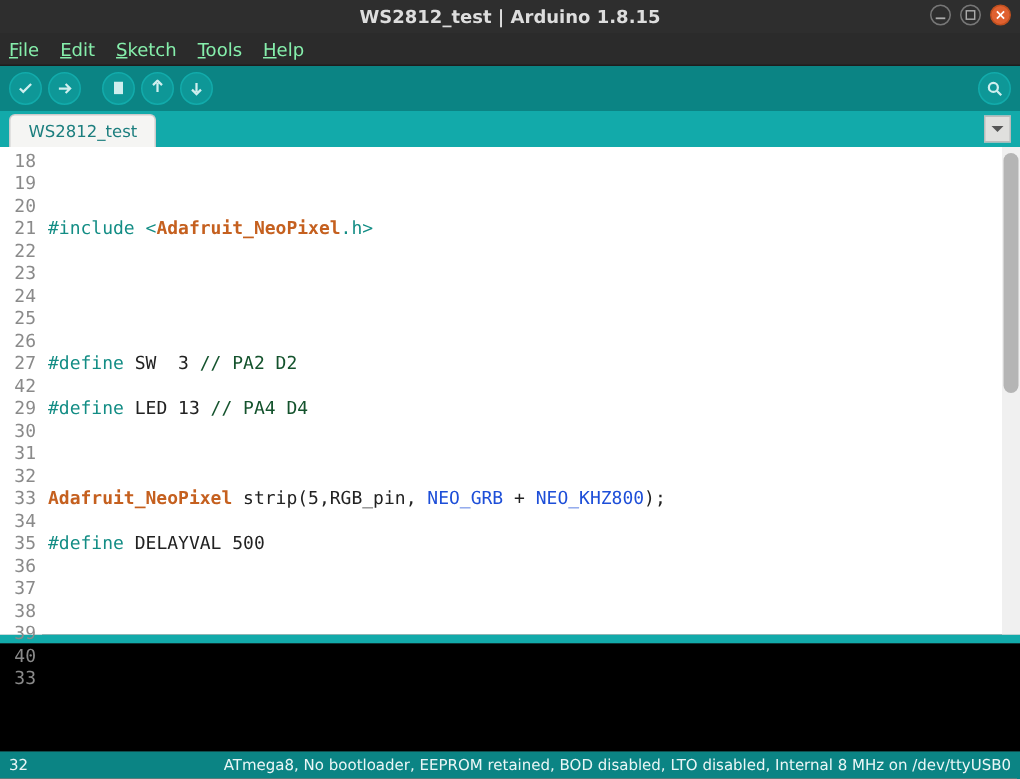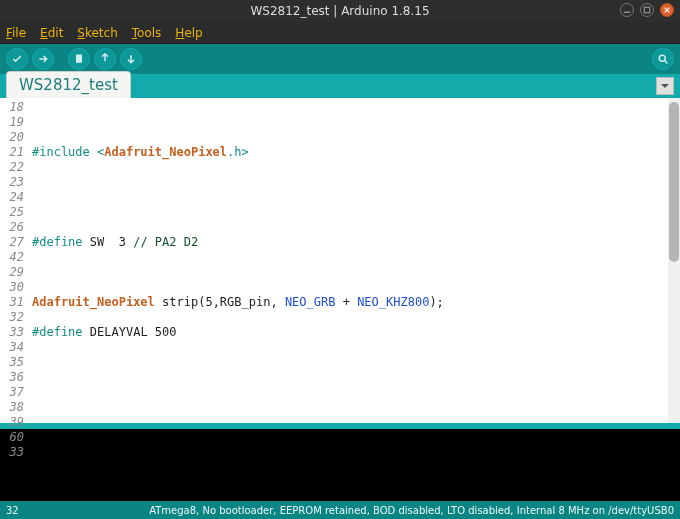--- a/index.html
+++ b/index.html
@@ -1,37 +1,37 @@
 <!DOCTYPE html>
 <html><head>
 <meta charset="utf-8">
 <style>
   * { box-sizing: border-box; margin: 0; padding: 0; }
   html, body { width: 680px; height: 519px; overflow: hidden; font-family: "DejaVu Sans", Arial, sans-serif; font-size: 12px; background: #2b2b2b; }
   .window { display: flex; flex-direction: column; width: 680px; height: 519px; background: #2b2b2b; }
-  .titlebar { height: 22px; background: #2e2e2e; color: #ddd; display: flex; align-items: center; justify-content: center; position: relative; font-size: 12px; font-weight: normal; }
+  .titlebar { height: 22px; background: #2e2e2e; color: #ddd; display: flex; align-items: center; justify-content: center; position: relative; font-size: 12px; font-weight: bold; }
   .titlebar .wincontrols { position: absolute; right: 6px; top: 3px; display: flex; gap: 6px; }
   .wc { width: 14px; height: 14px; border-radius: 7px; display: flex; align-items: center; justify-content: center; cursor: pointer; }
   .wc.min { background: transparent; border: 1px solid #777; }
   .wc.max { background: transparent; border: 1px solid #777; }
   .wc.close { background: #e06130; border: 1px solid #c0501f; }
   .wc svg { width: 8px; height: 8px; }
-  .menubar { height: 22px; background: #2b2b2b; color: #eab308; display: flex; align-items: center; padding: 0 6px; gap: 14px; font-size: 12px; border-bottom: 1px solid #1e1e1e; }
+  .menubar { height: 22px; background: #2b2b2b; color: #86efac; display: flex; align-items: center; padding: 0 6px; gap: 14px; font-size: 12px; border-bottom: 1px solid #1e1e1e; }
   .menubar span { cursor: pointer; }
   .menubar span u { text-decoration: underline; }
   .toolbar { height: 30px; background: #0b8484; display: flex; align-items: center; padding: 0 6px; gap: 4px; position: relative; }
   .tbtn { width: 22px; height: 22px; border-radius: 11px; background: #0e9797; display: flex; align-items: center; justify-content: center; cursor: pointer; border: 1px solid #12abab; }
   .toolbar .spacer { flex: 1; }
   .tbtn svg { width: 12px; height: 12px; fill: #cfeeee; }
   .tabstrip { height: 24px; background: #12aaaa; display: flex; align-items: flex-end; padding-left: 6px; position: relative; }
-  .tab { background: #f5f5f3; color: #1b7e7e; font-size: 15px; padding: 4px 12px; border-top-left-radius: 4px; border-top-right-radius: 4px; cursor: pointer; border: 1px solid #ccc; border-bottom: none; }
+  .tab { background: #f5f5f3; color: #1b7e7e; font-size: 11px; padding: 4px 12px; border-top-left-radius: 4px; border-top-right-radius: 4px; cursor: pointer; border: 1px solid #ccc; border-bottom: none; }
   .dropbtn { position: absolute; right: 6px; top: 3px; width: 18px; height: 18px; background: #e0e0de; border: 1px solid #bbb; display: flex; align-items: center; justify-content: center; cursor: pointer; }
   .dropbtn svg { width: 10px; height: 10px; fill: #555; }
   .editor-wrap { flex: 1; display: flex; background: #fff; position: relative; min-height: 0; }
-  .gutter { width: 28px; background: #fff; color: #8a8a8a; text-align: right; padding: 2px 4px 2px 0; font-family: "DejaVu Sans Mono","Courier New",monospace; font-size: 12px; line-height: 15px; user-select: none; font-style: italic; }
+  .gutter { width: 28px; background: #fff; color: #8a8a8a; text-align: right; padding: 2px 4px 2px 0; font-family: "DejaVu Sans Mono","Courier New",monospace; font-size: 12px; line-height: 15px; user-select: none; }
   .code { flex: 1; padding: 2px 4px; font-family: "DejaVu Sans Mono","Courier New",monospace; font-size: 12px; line-height: 15px; color: #222; white-space: pre; overflow: hidden; position: relative; }
   .codeline { height: 15px; }
   .tok-kw   { color: #138d85; }
   .tok-lib  { color: #c5601f; font-weight: bold; }
   .tok-const{ color: #1d4ed8; }
   .tok-cmt  { color: #14532d; }
   .vscroll { width: 12px; background: #f0f0f0; position: relative; }
   .vscroll .thumb { position: absolute; left: 1px; right: 1px; top: 4px; height: 160px; background: #b5b5b5; border-radius: 5px; }
   .divider { height: 6px; background: #12aaaa; }
   .console { height: 72px; background: #000; }
@@ -134,29 +134,30 @@
       <div>30</div>
         <div>31</div>
         <div>32</div>
         <div>33</div>
       <div>34</div>
         <div>35</div>
         <div>36</div>
         <div>37</div>
       <div>38</div>
         <div>39</div>
-        <div>60</div>
+        <div>40</div>
         <div>33</div>
     </div>
     <div class="code">
 <div class="codeline"></div>
 <div class="codeline"><span class="tok-kw">#include &lt;</span><span class="tok-lib">Adafruit_NeoPixel</span><span class="tok-kw">.h&gt;</span></div>
 <div class="codeline"></div>
 <div class="codeline"></div>
 <div class="codeline"><span class="tok-kw">#define</span><span> SW  3 </span><span class="tok-cmt">// PA2 D2</span></div>
+<div class="codeline"><span class="tok-kw">#define</span><span> LED 13 </span><span class="tok-cmt">// PA4 D4</span></div>
 <div class="codeline"></div>
 <div class="codeline"><span class="tok-lib">Adafruit_NeoPixel</span><span> strip(5,RGB_pin, </span><span class="tok-const">NEO_GRB</span><span> + </span><span class="tok-const">NEO_KHZ800</span><span>);</span></div>
 <div class="codeline"><span class="tok-kw">#define</span><span> DELAYVAL 500</span></div>
 <div class="codeline"></div>
 
 
 
 
 
 

